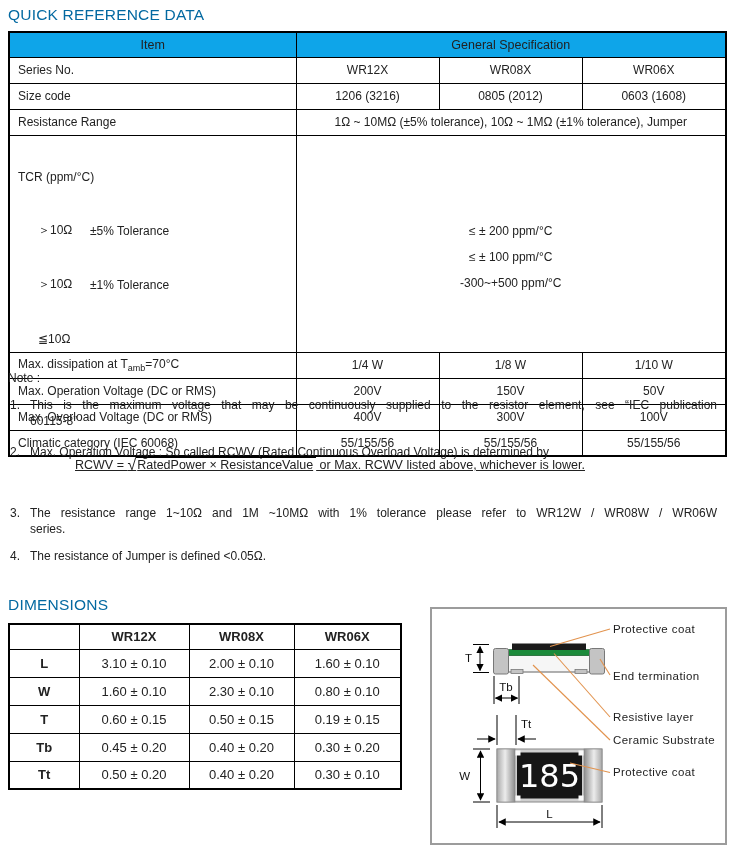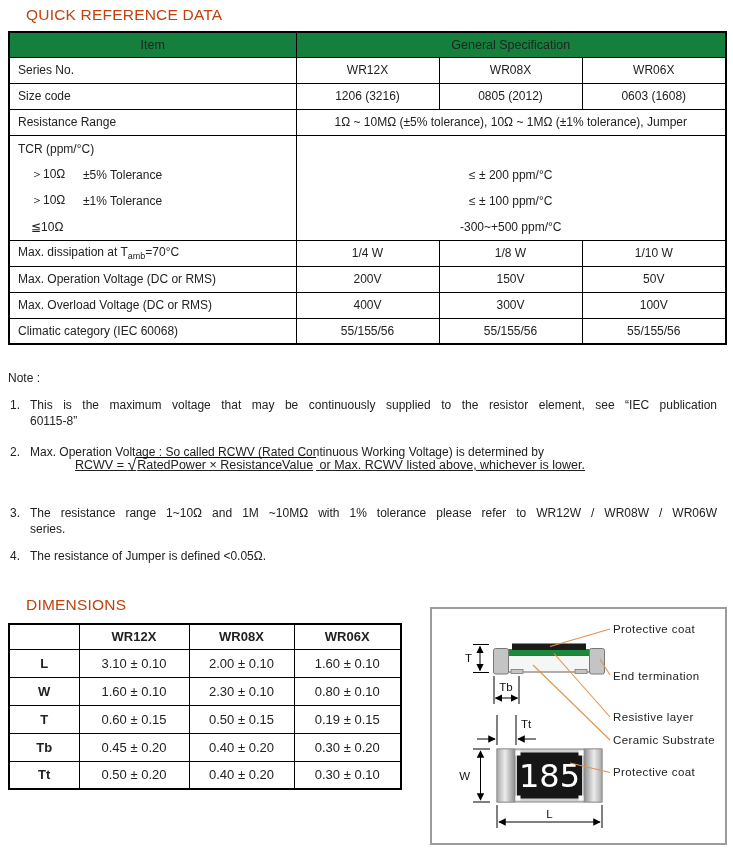--- a/index.html
+++ b/index.html
@@ -1,36 +1,36 @@
 <!DOCTYPE html>
 <html><head>
 <meta charset="utf-8">
 <style>
   * { margin:0; padding:0; box-sizing:border-box; }
   html,body { background:#fff; }
   body {
     position:relative; width:733px; height:857px;
     font-family:"Liberation Sans", sans-serif; color:#222; overflow:hidden;
   }
-  .sec-title { position:absolute; left:26px; font-size:15.5px; letter-spacing:0.2px; color:#c2410c; }
+  .sec-title { position:absolute; left:8px; font-size:15.5px; letter-spacing:0.2px; color:#0369a1; }
   #qrd-title { top:6px; }
   #dim-title { top:596px; }
 
   
   table { border-collapse:collapse; }
   #qrd-table { position:absolute; left:8px; top:31px; width:717px; table-layout:fixed;
                font-size:12px; border:2px solid #000; }
   #qrd-table td { border:1px solid #000; padding:0 8px; height:26px; vertical-align:middle; }
-  #qrd-table td.hd { background:#15803d; text-align:center; font-size:12.5px; height:25px; }
+  #qrd-table td.hd { background:#0ea5e9; text-align:center; font-size:12.5px; height:25px; }
   #qrd-table td.lab { text-align:left; }
   #qrd-table td.val { text-align:center; padding:0 2px; }
   td.tcr-cell { padding:0 !important; height:104px !important; }
   .tcr-line { height:26px; display:flex; align-items:center; }
-  .tcr-left .tcr-line { padding-left:8px; }
-  .tcr-left .tcr-line.ind { padding-left:21px; }
+  .tcr-left .tcr-line { padding-left:8px;margin-top:28px; }
+  .tcr-left .tcr-line.ind { padding-left:28px; }
   .tcr-left .cond { display:inline-block; min-width:52px; }
   .tcr-right .tcr-line { justify-content:center; }
   sub.amb { font-size:9px; vertical-align:-3px; }
 
   
   .note-abs { position:absolute; left:8px; width:719px; font-size:12px; line-height:15.5px; }
   .note-num { position:absolute; left:2px; top:0; }
   .note-text { margin-left:22px; width:687px; }
   .jline { text-align:justify; text-align-last:justify; }
   #formula { position:absolute; left:75px; top:456px; font-size:12.5px;text-decoration:underline; }
@@ -146,21 +146,21 @@
   <span class="note-num">1.</span>
   <div class="note-text">
     <div class="jline">This is the maximum voltage that may be continuously supplied to the resistor element, see “IEC publication</div>
     <div>60115-8”</div>
   </div>
 </div>
 
 <div class="note-abs" style="top:445px">
   <span class="note-num">2.</span>
   <div class="note-text">
-    <div>Max. Operation Voltage : So called RCWV (Rated Continuous Working Voltage) is determined by</div>
+    <div>Max. Operation Voltage : So called RCWV (Rated Continuous Overload Voltage) is determined by</div>
   </div>
 </div>
 
 <div id="formula">
   <span>RCWV = </span><span class="sqrt">√</span><span class="radicand">RatedPower × ResistanceValue</span><span> or Max. RCWV listed above, whichever is lower.</span>
 </div>
 
 <div class="note-abs" style="top:506px">
   <span class="note-num">3.</span>
   <div class="note-text">

